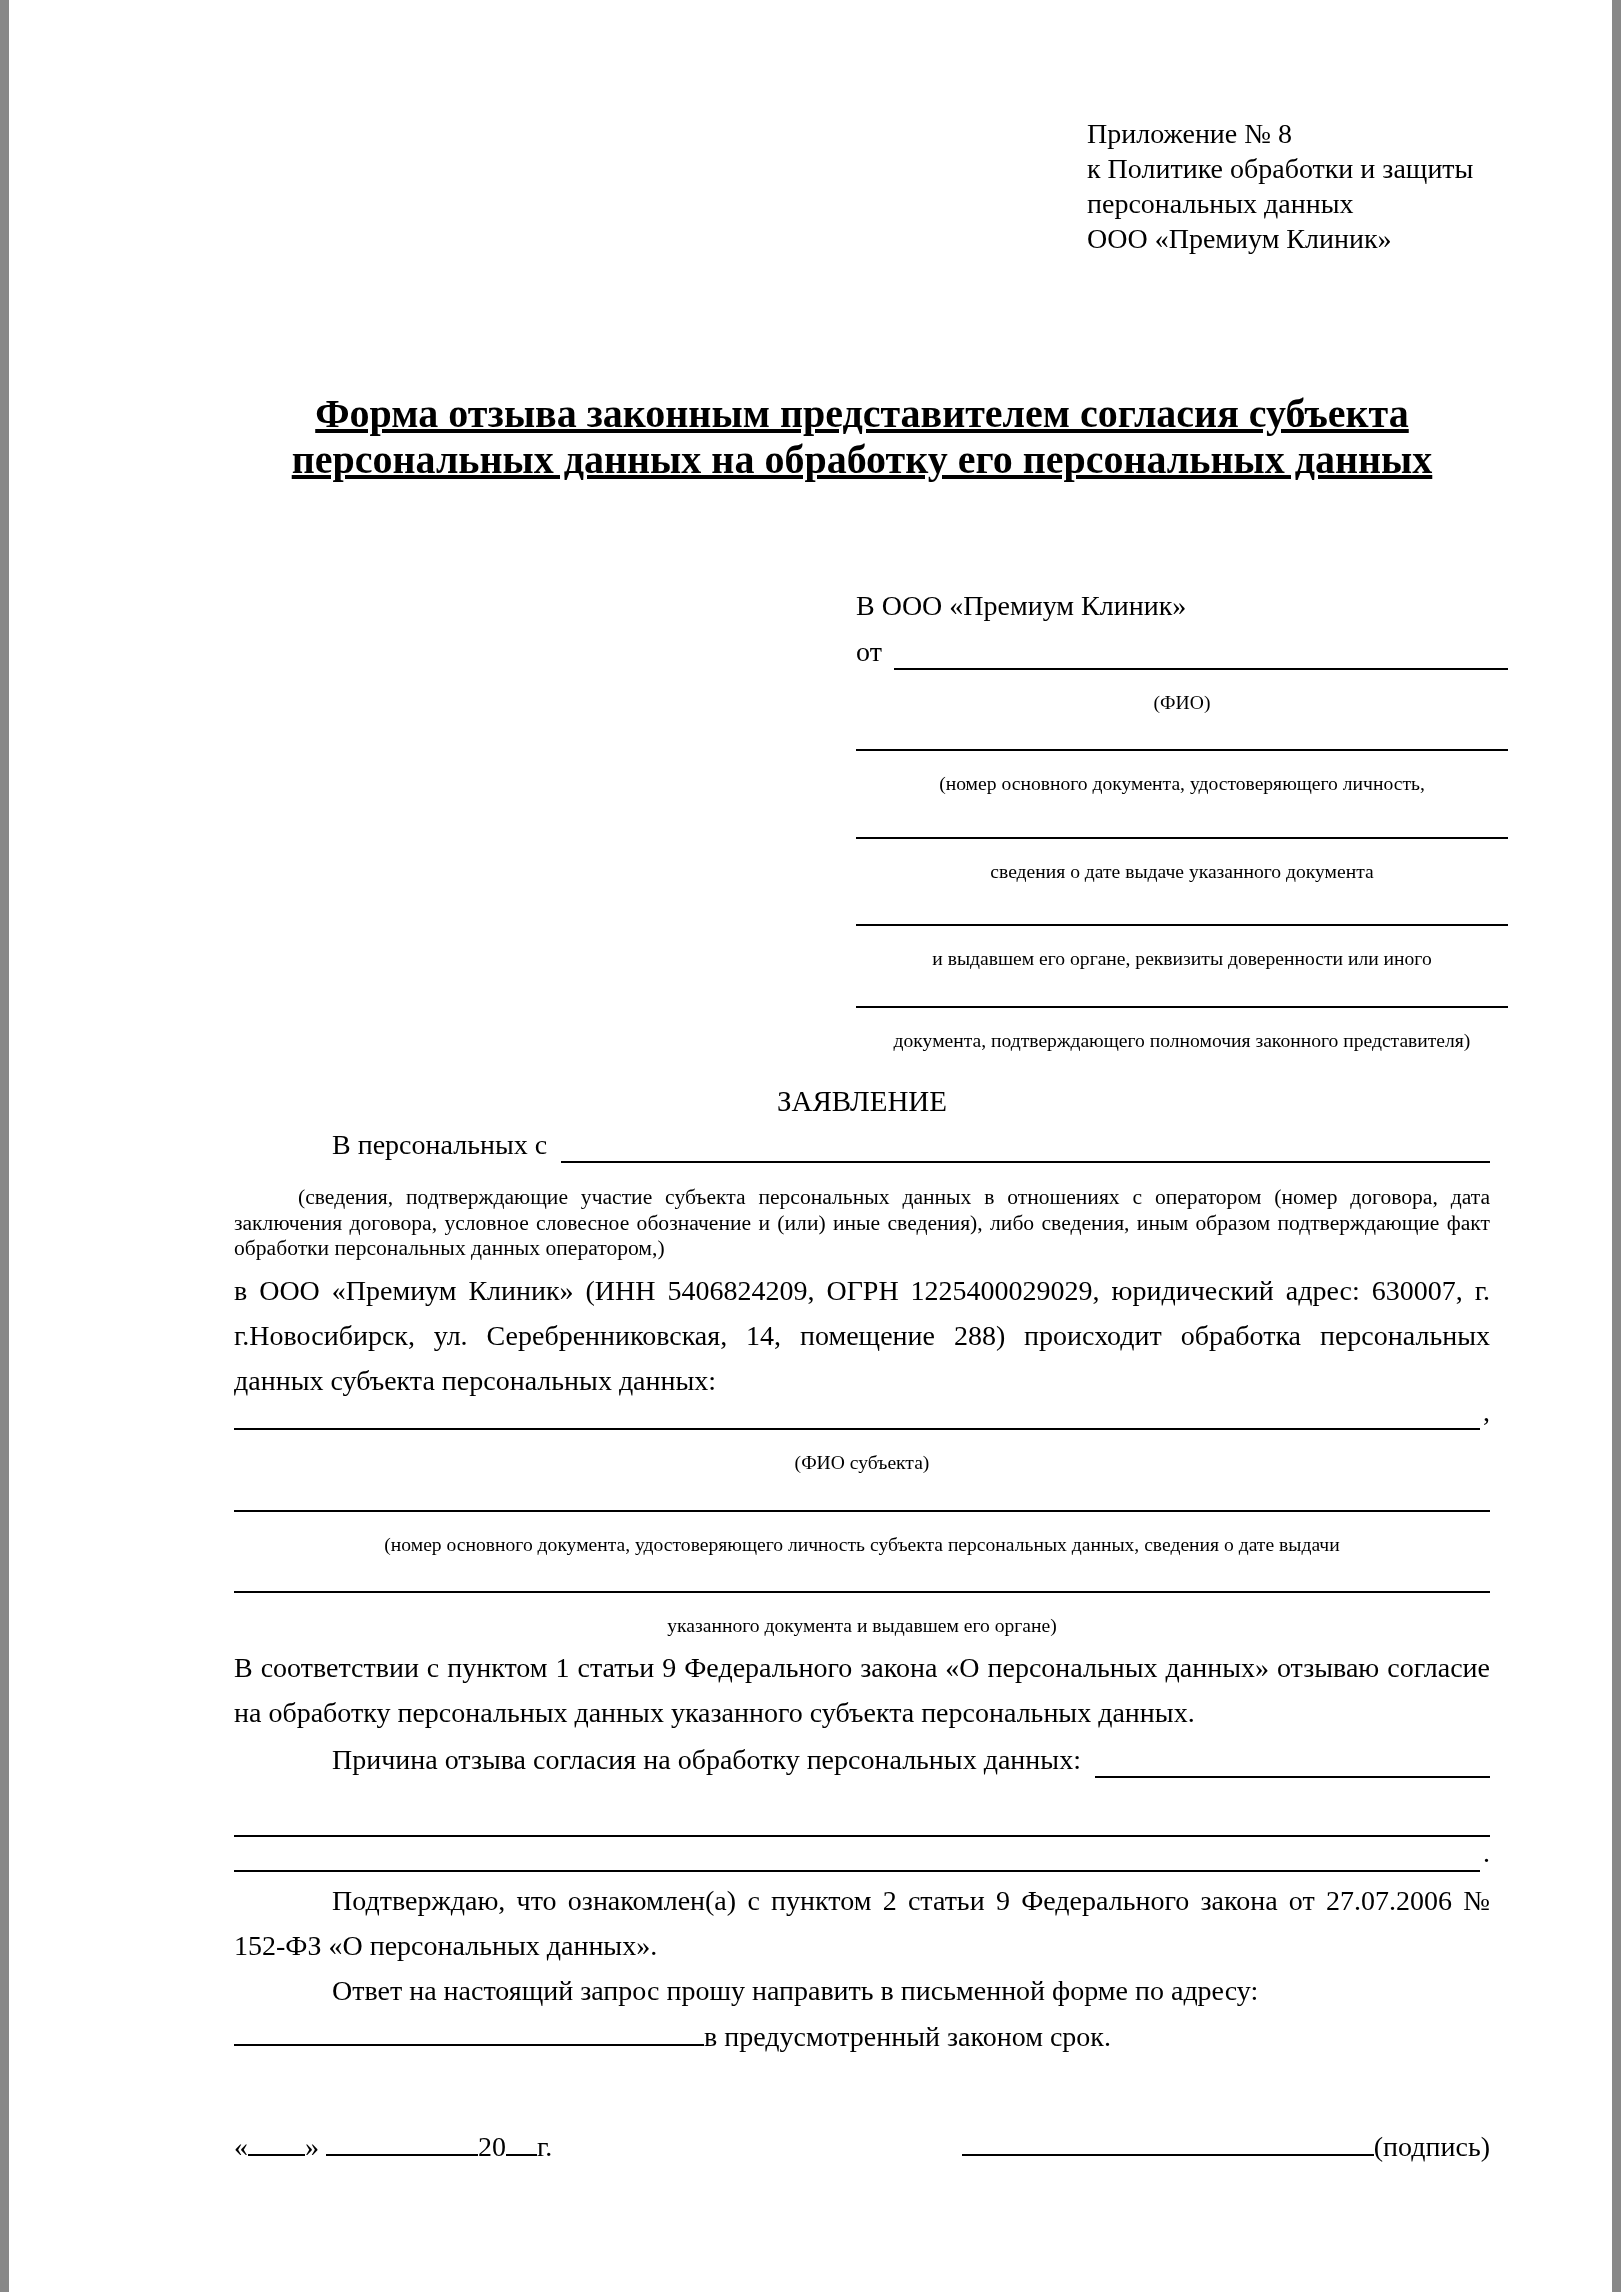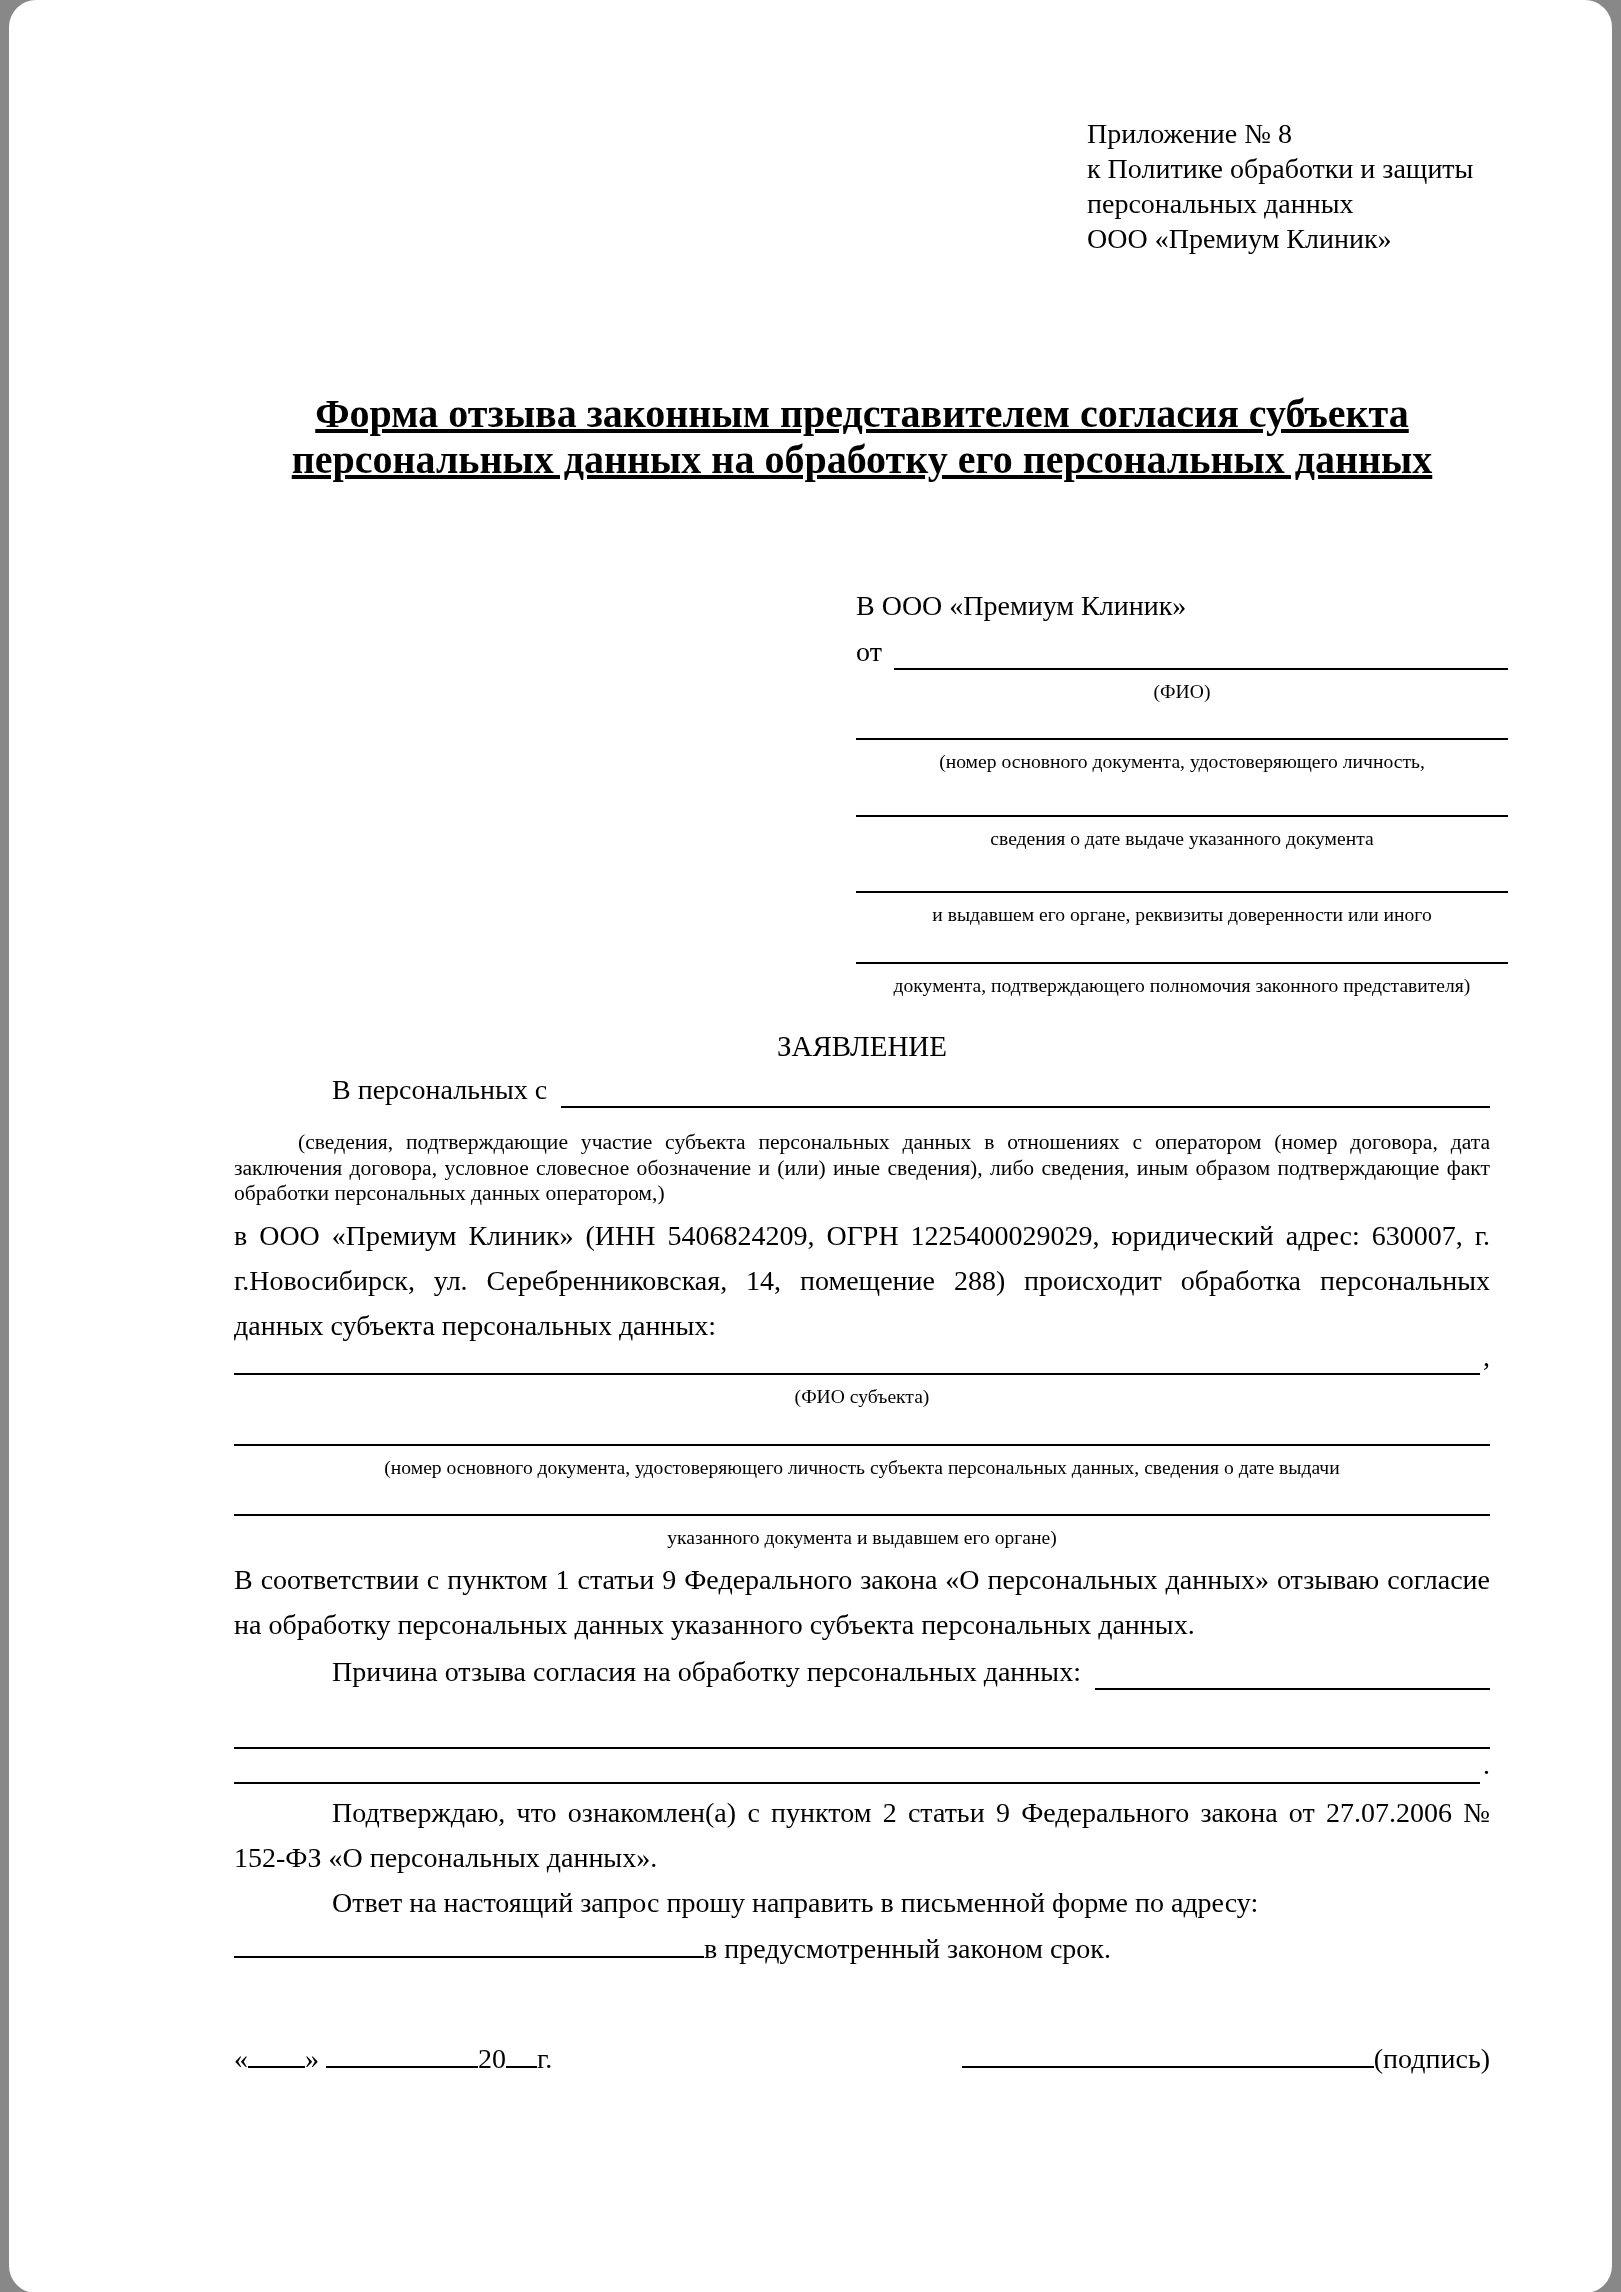--- a/index.html
+++ b/index.html
@@ -8,21 +8,20 @@
     height: 2293px;
     margin: 0 auto;
     background: #ffffff;
     color: #000000;
     box-sizing: border-box;
     padding: 116px 122px 0 225px;
     font-family: "Liberation Serif", "DejaVu Serif", serif;
     font-size: 28px;
     line-height: 1.3;
     position: relative;
-    border-radius: 27px;
   }
 
   
   .annex { margin-left: 853px; line-height: 35px; }
 
   
   .doc-title {
     margin-top: 135px;
     text-align: center;
     font-weight: bold;
@@ -36,21 +35,21 @@
   .addr { margin-left: 622px; margin-top: 101px; width: 652px; }
   .addr-to { line-height: 43px; }
   .flexline { display: flex; align-items: flex-end; }
   .addr-from { height: 43px; justify-content: center; }
   .addr-from .lbl { padding-right: 11.8px; white-space: nowrap; }
   .fl { flex: 1; border-bottom: 2.9px solid #000; }
   .cap {
     font-size: 19.6px;
     line-height: 23.5px;
     text-align: center;
-    padding-top: 10px;
+    padding-top: 21px;
     padding-bottom: 5.9px;
   }
   .ublank { border-bottom: 2.9px solid #000; }
   .h30 { height: 29px; }
   .h36 { height: 35px; }
 
   
   .st-heading { margin-top: 25.5px; text-align: center; font-size: 29px; line-height: 37px; }
   .intro { height: 43px; }
   .intro .lbl { margin-left: 98px; padding-right: 13.7px; white-space: nowrap; }

